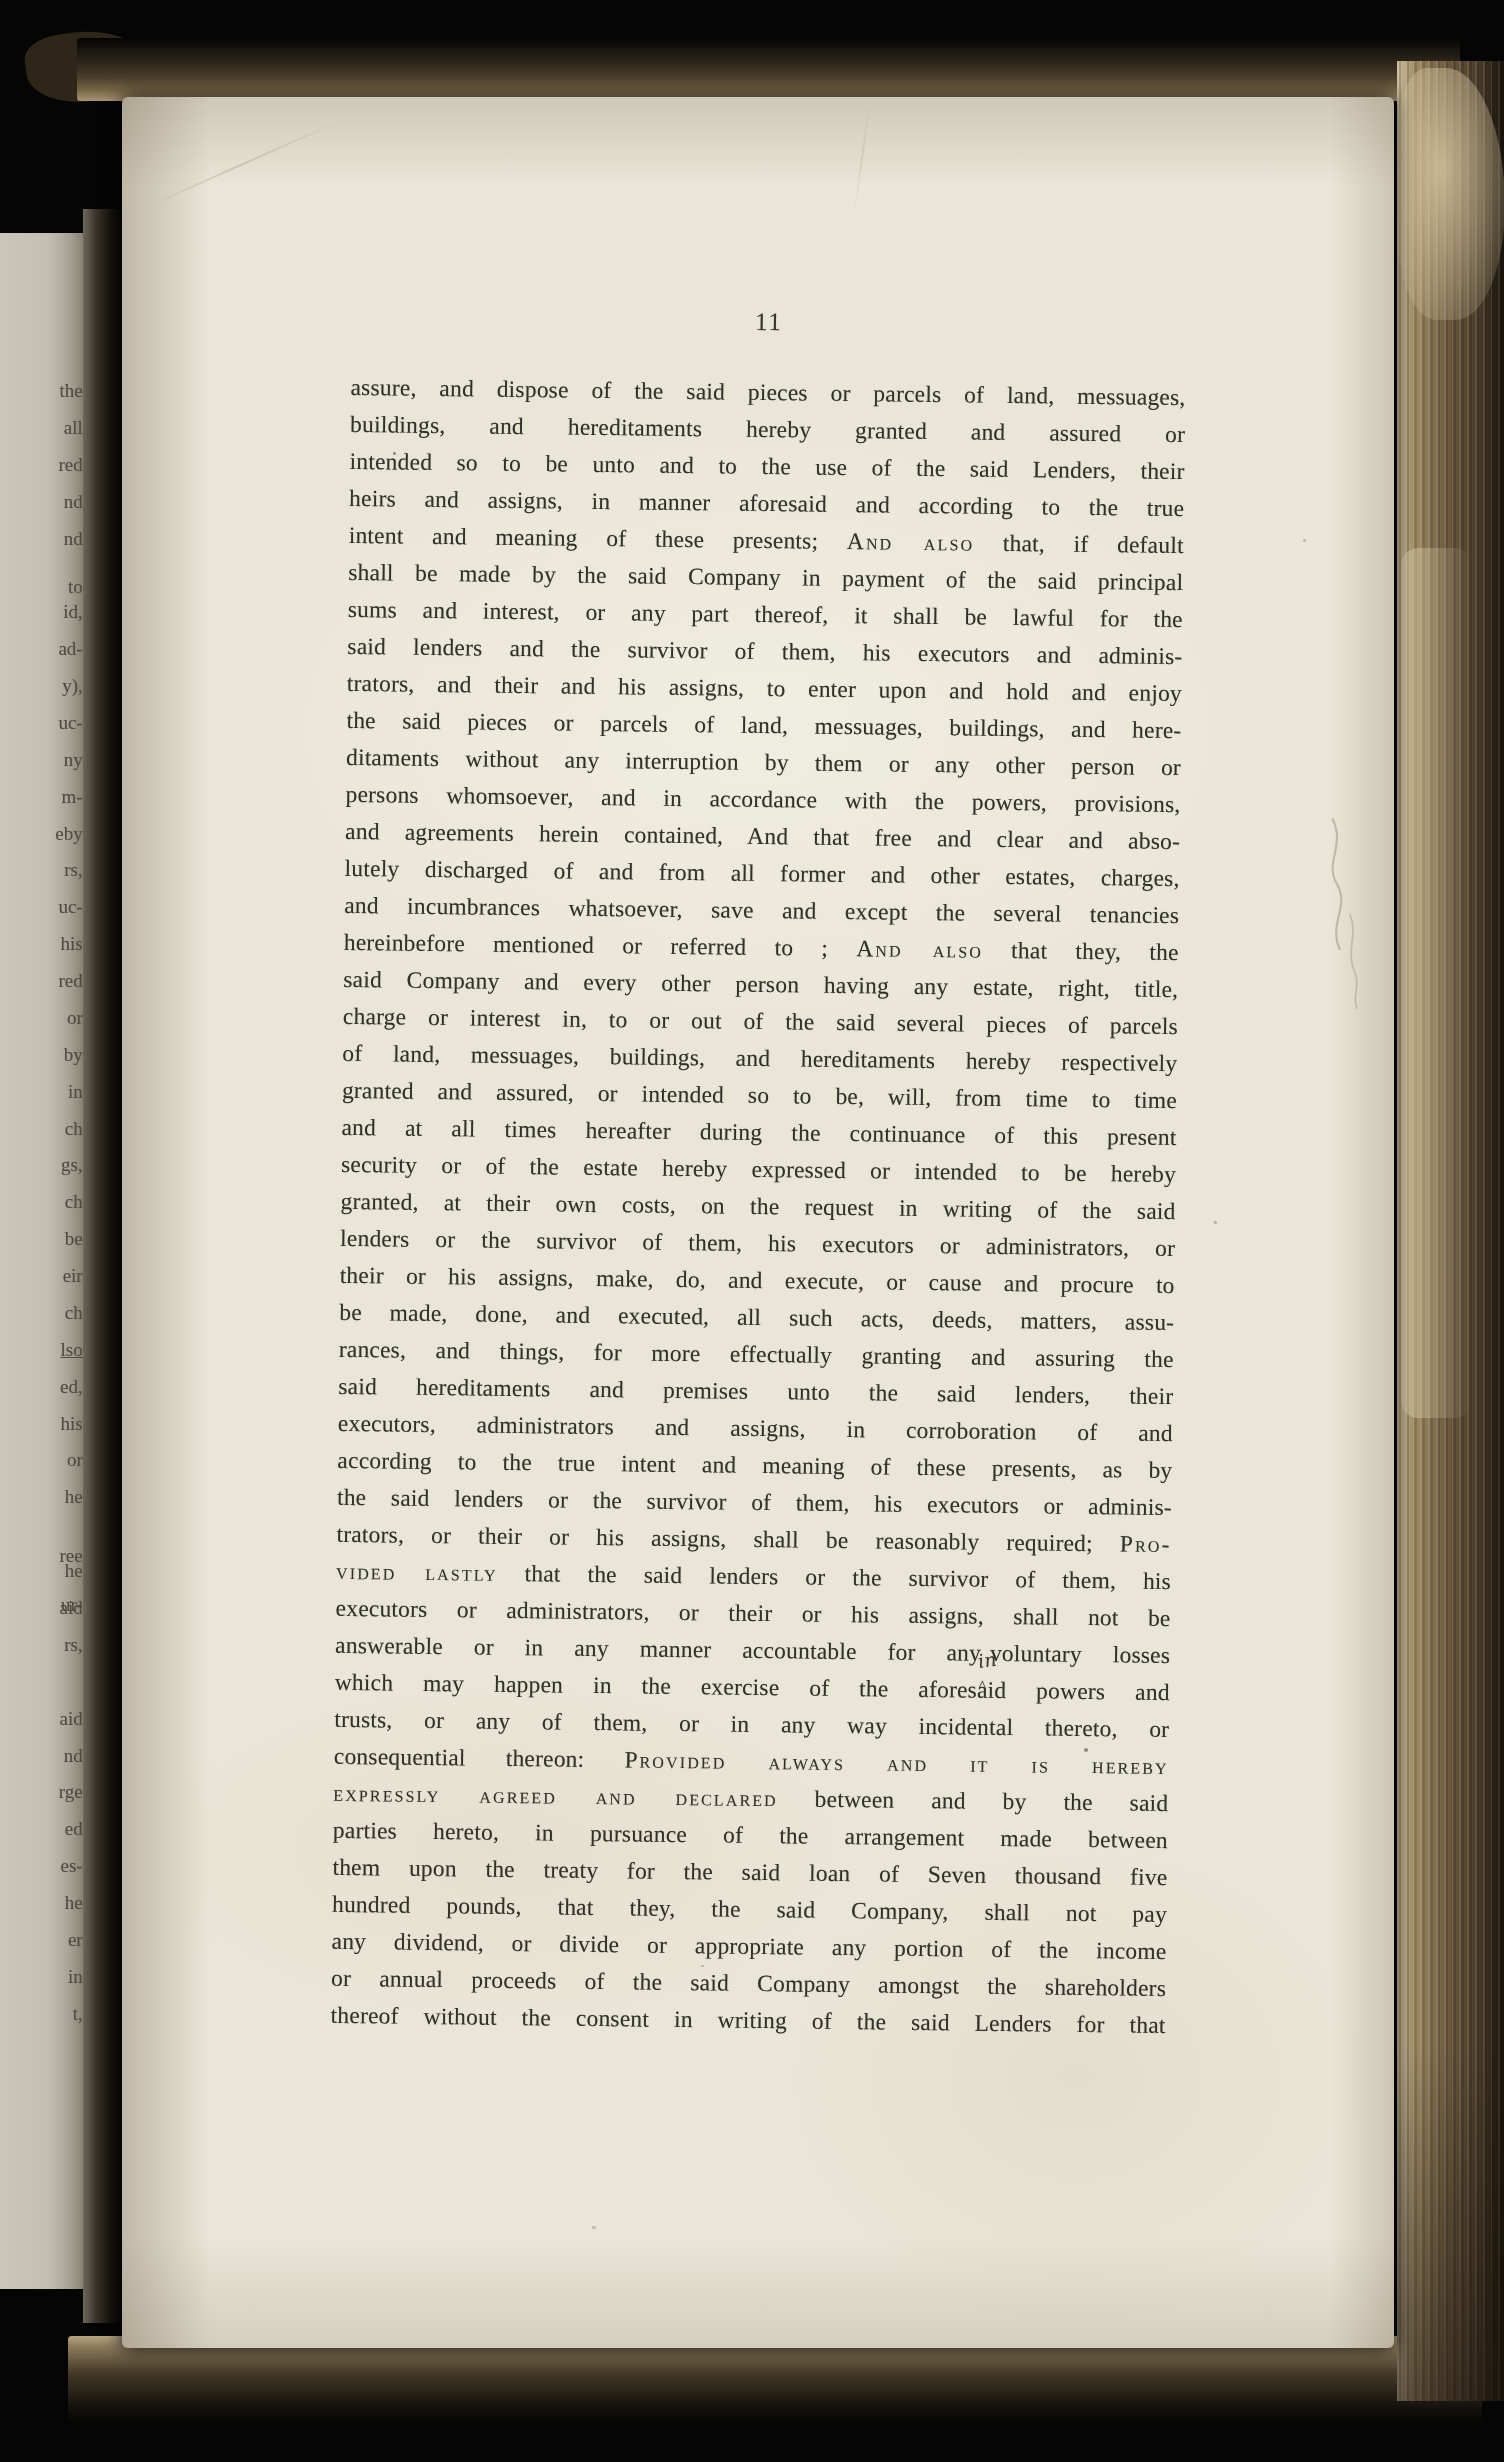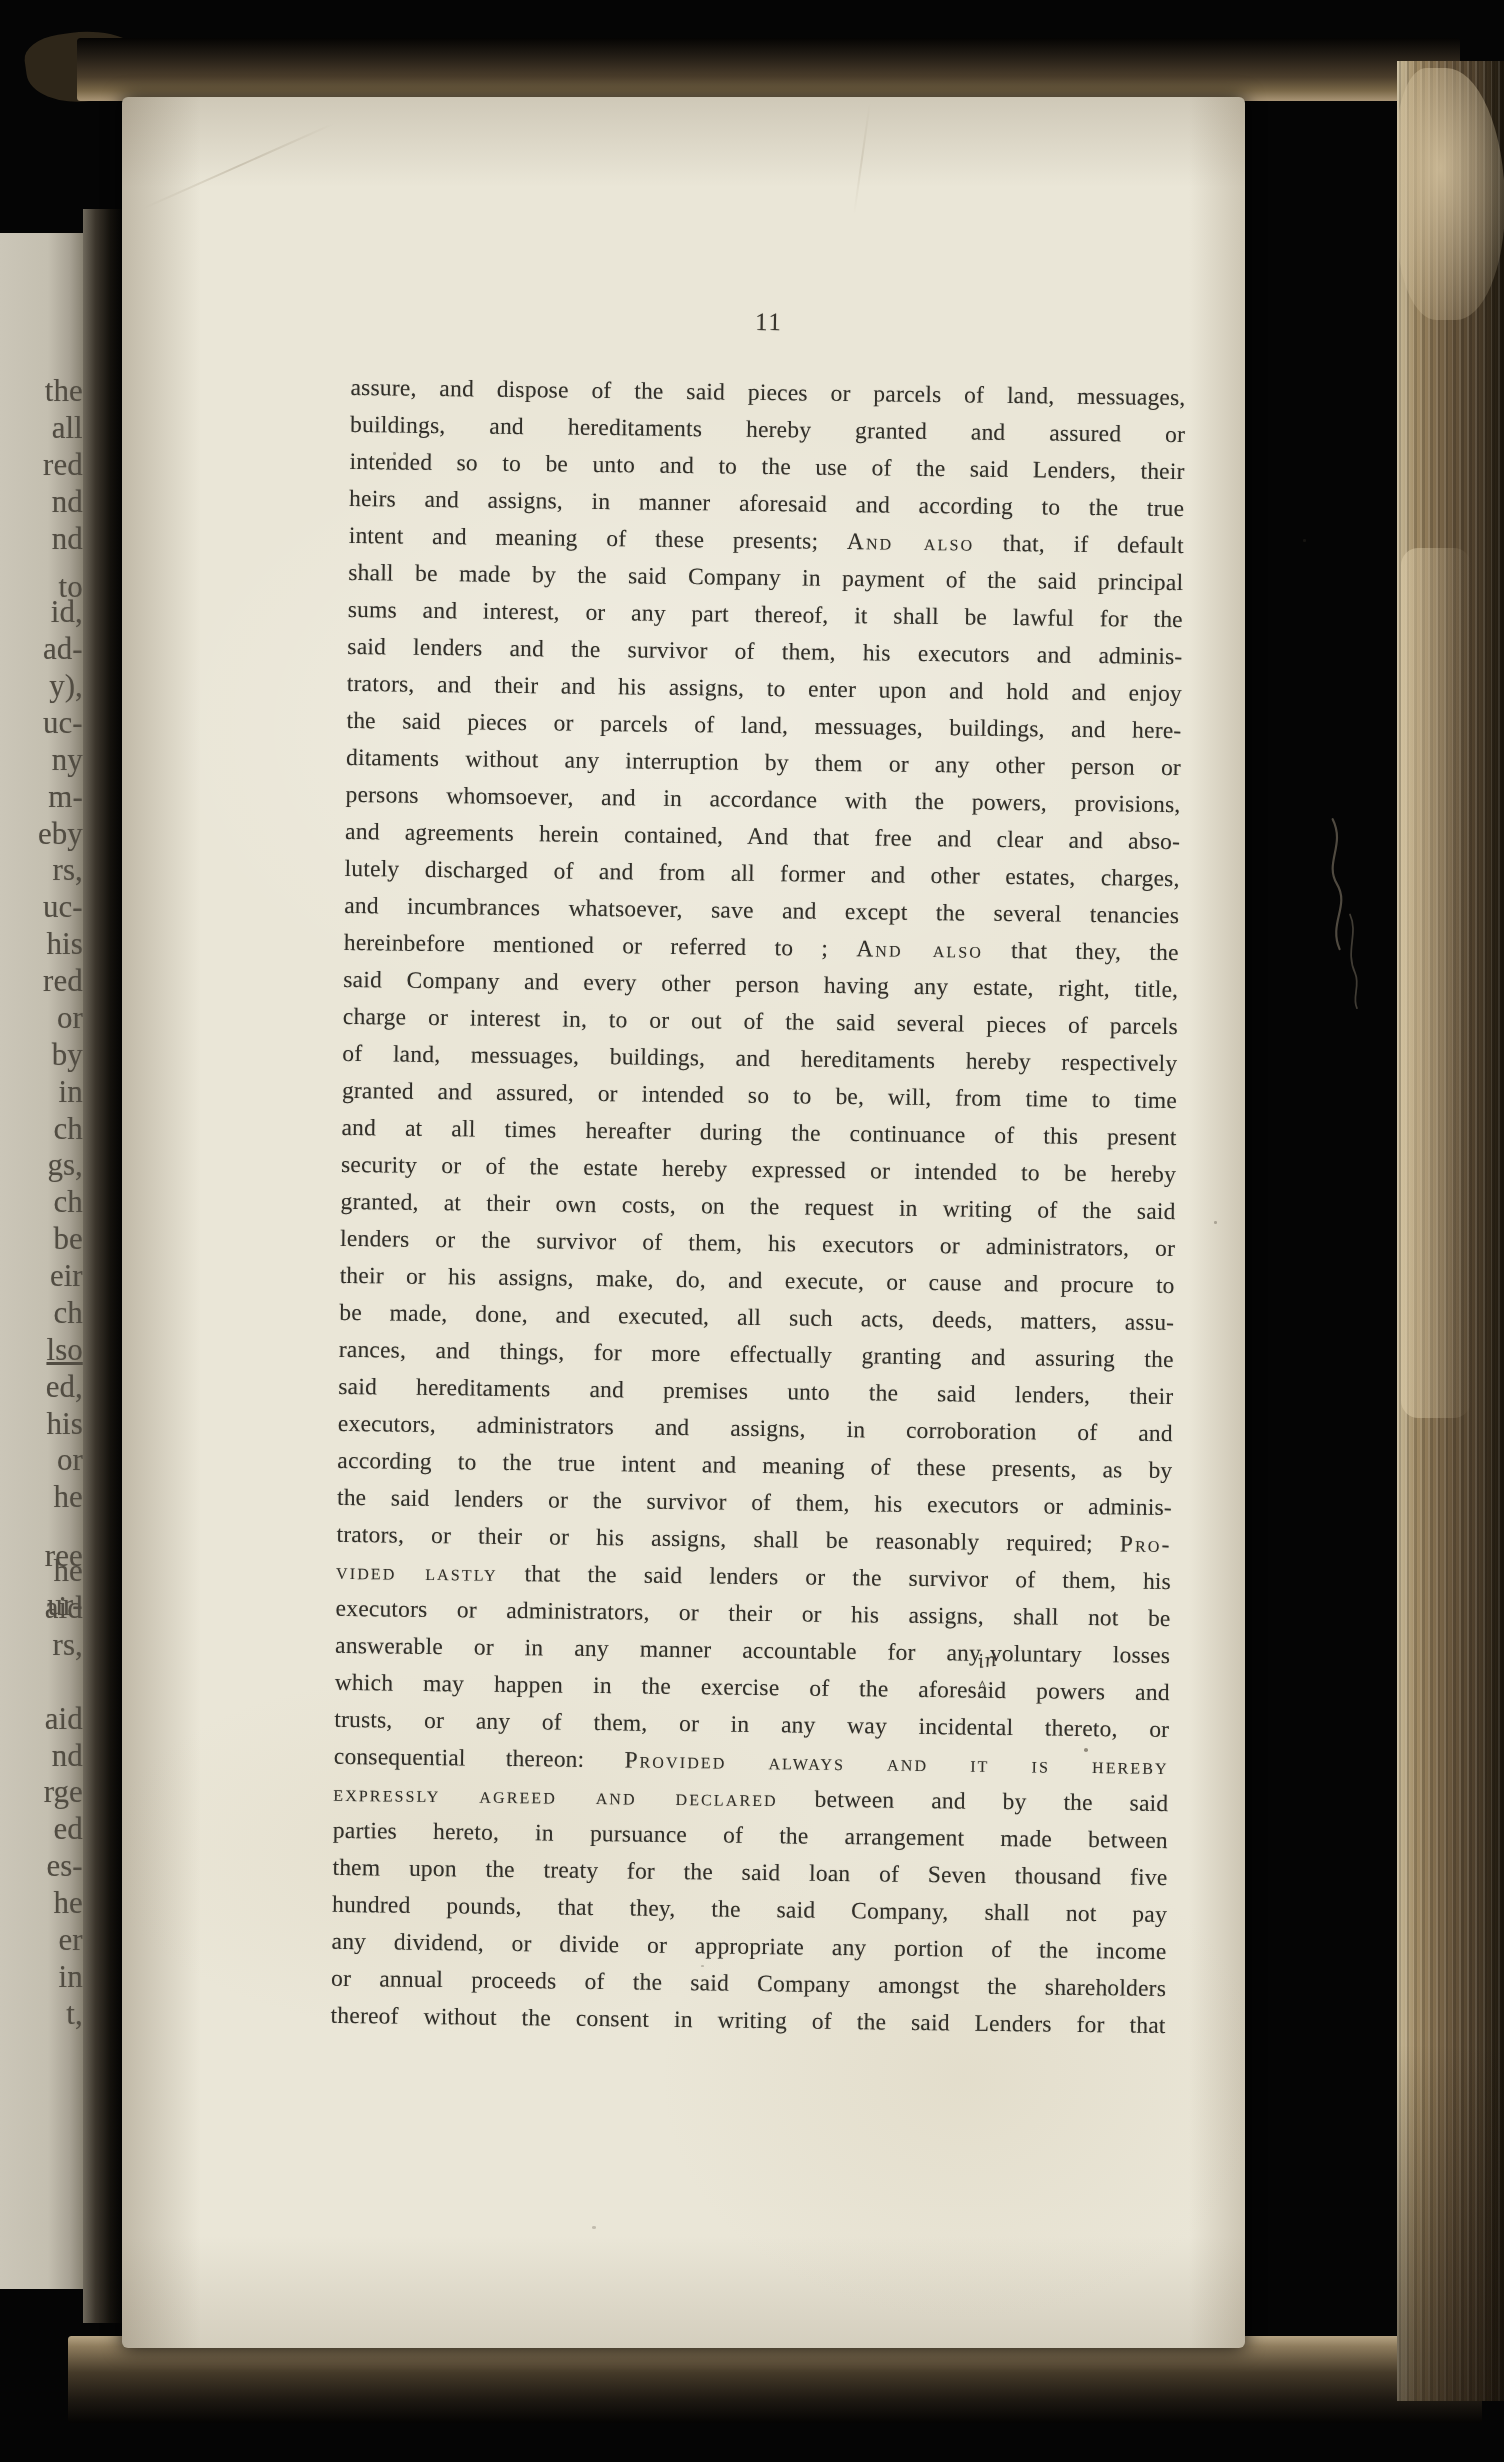--- a/index.html
+++ b/index.html
@@ -11,30 +11,30 @@
     background:linear-gradient(180deg,#050403 0%,#241e16 30%,#4a3d2b 62%,#7a6848 84%,#a99576 100%);}
   .bottom-band{position:absolute;left:68px;top:2336px;width:1414px;height:87px;z-index:1;border-radius:3.5px;
     background:linear-gradient(0deg,#050403 0%,#1f1a13 28%,#453a29 58%,#8d7b5c 88%,#b6a484 100%);}
   .cover-corner-tl{position:absolute;left:26px;top:31px;width:122px;height:70px;z-index:0;
     background:#2e2619;border-radius:30% 60% 40% 50%;transform:rotate(-8deg);}
 
   
   .left-page{position:absolute;left:0;top:233px;width:87px;height:2056px;z-index:1;
     background:linear-gradient(90deg,#cbc6b8 0%,#c4bfb0 55%,#a8a294 80%,#7e7868 100%);}
   .fragments{position:absolute;left:0;top:139px;right:0;bottom:0;overflow:hidden;
-    font-size:31px;color:#514c42;}
+    font-size:19px;color:#514c42;}
   .frag{position:absolute;right:4.3px;white-space:nowrap;line-height:37px;
     text-shadow:0 0 0.9px rgba(60,55,45,.3);}
 
   
   .gutter{position:absolute;left:83px;top:209px;width:42px;height:2114px;z-index:2;
     background:linear-gradient(90deg,#6f695c 0%,#3a342b 30%,#17140f 65%,#060504 100%);}
 
   
-  .page{position:absolute;left:122px;top:97px;width:1123px;height:2251px;z-index:3;
+  .page{position:absolute;left:122px;top:97px;width:1272px;height:2251px;z-index:3;
     border-radius:6px;background-color:#eae6d7;
     background-image:
       radial-gradient(ellipse 696px 435px at 50% 28%, rgba(255,255,252,.28), rgba(255,255,252,0) 75%),
       radial-gradient(ellipse 522px 261px at 30% 78%, rgba(190,175,140,.12), rgba(190,175,140,0) 70%),
       radial-gradient(ellipse 435px 348px at 75% 88%, rgba(185,170,135,.14), rgba(185,170,135,0) 70%),
       linear-gradient(90deg, rgba(96,80,56,.30), rgba(96,80,56,0) 7%),
       linear-gradient(270deg, rgba(110,92,64,.24), rgba(110,92,64,0) 5%),
       linear-gradient(180deg, rgba(96,80,56,.20), rgba(96,80,56,0) 4%),
       linear-gradient(0deg, rgba(96,80,56,.16), rgba(96,80,56,0) 5%);
     box-shadow:0 0 19px rgba(0,0,0,.9);}

